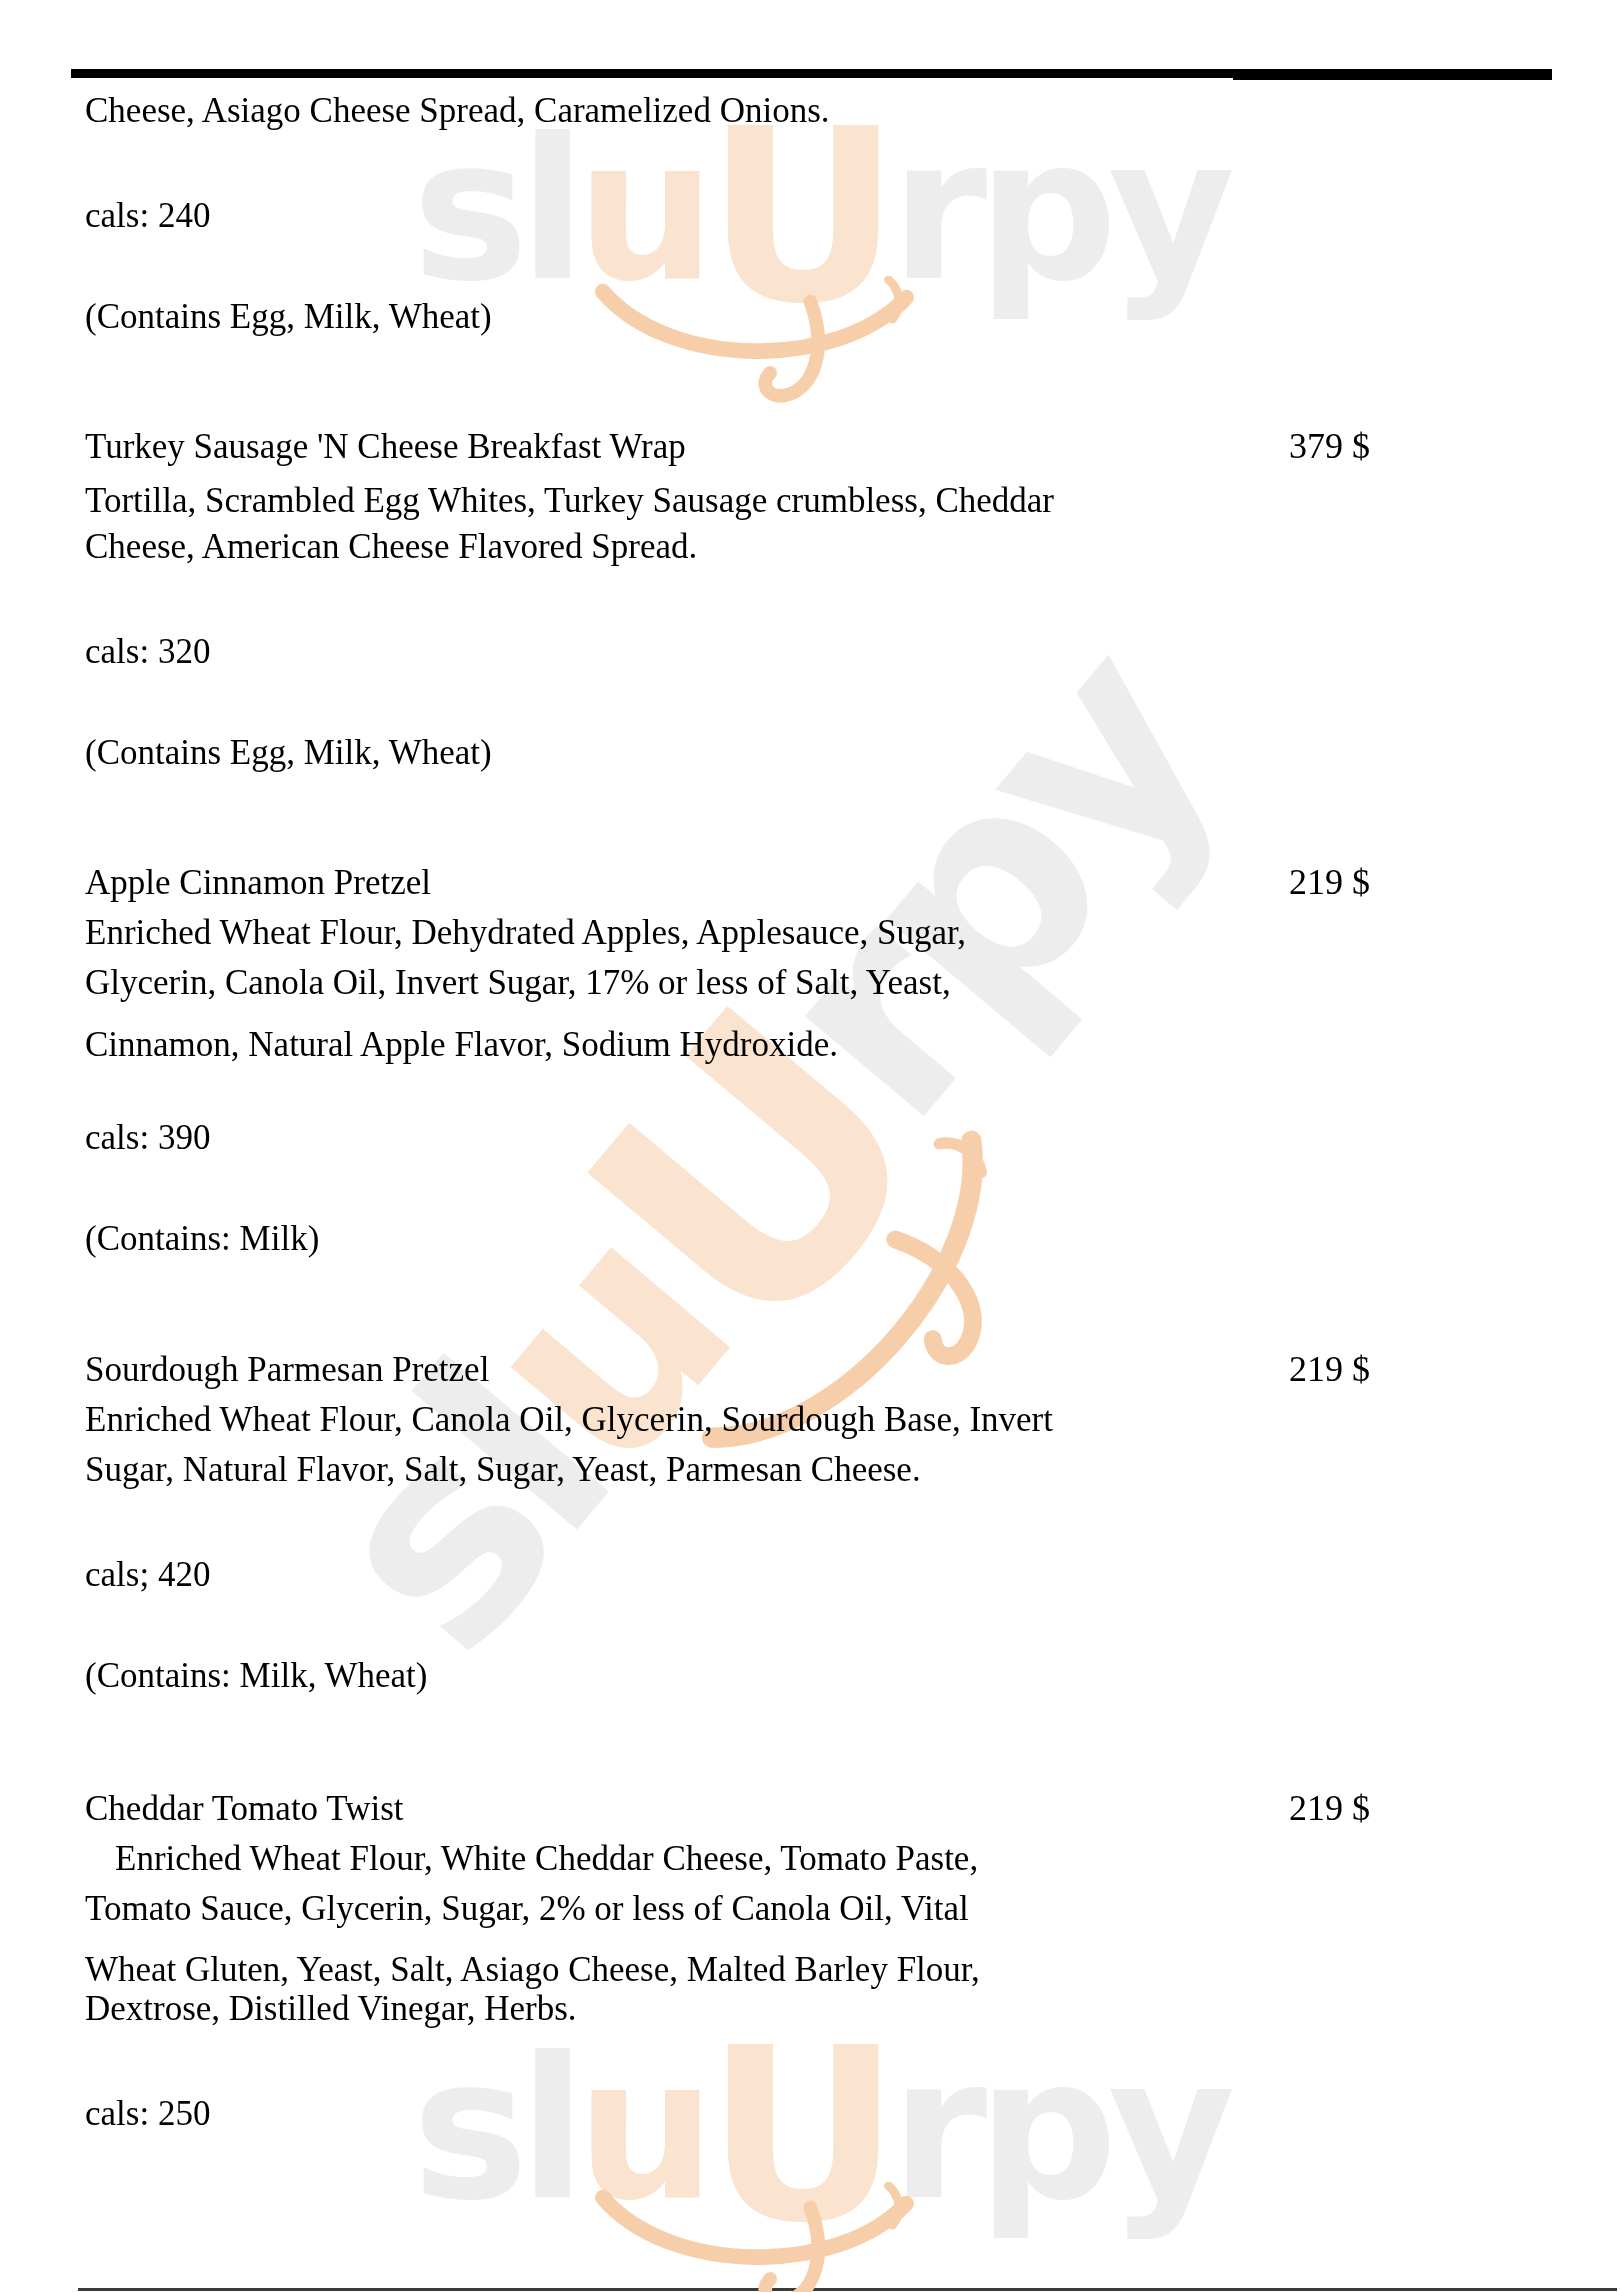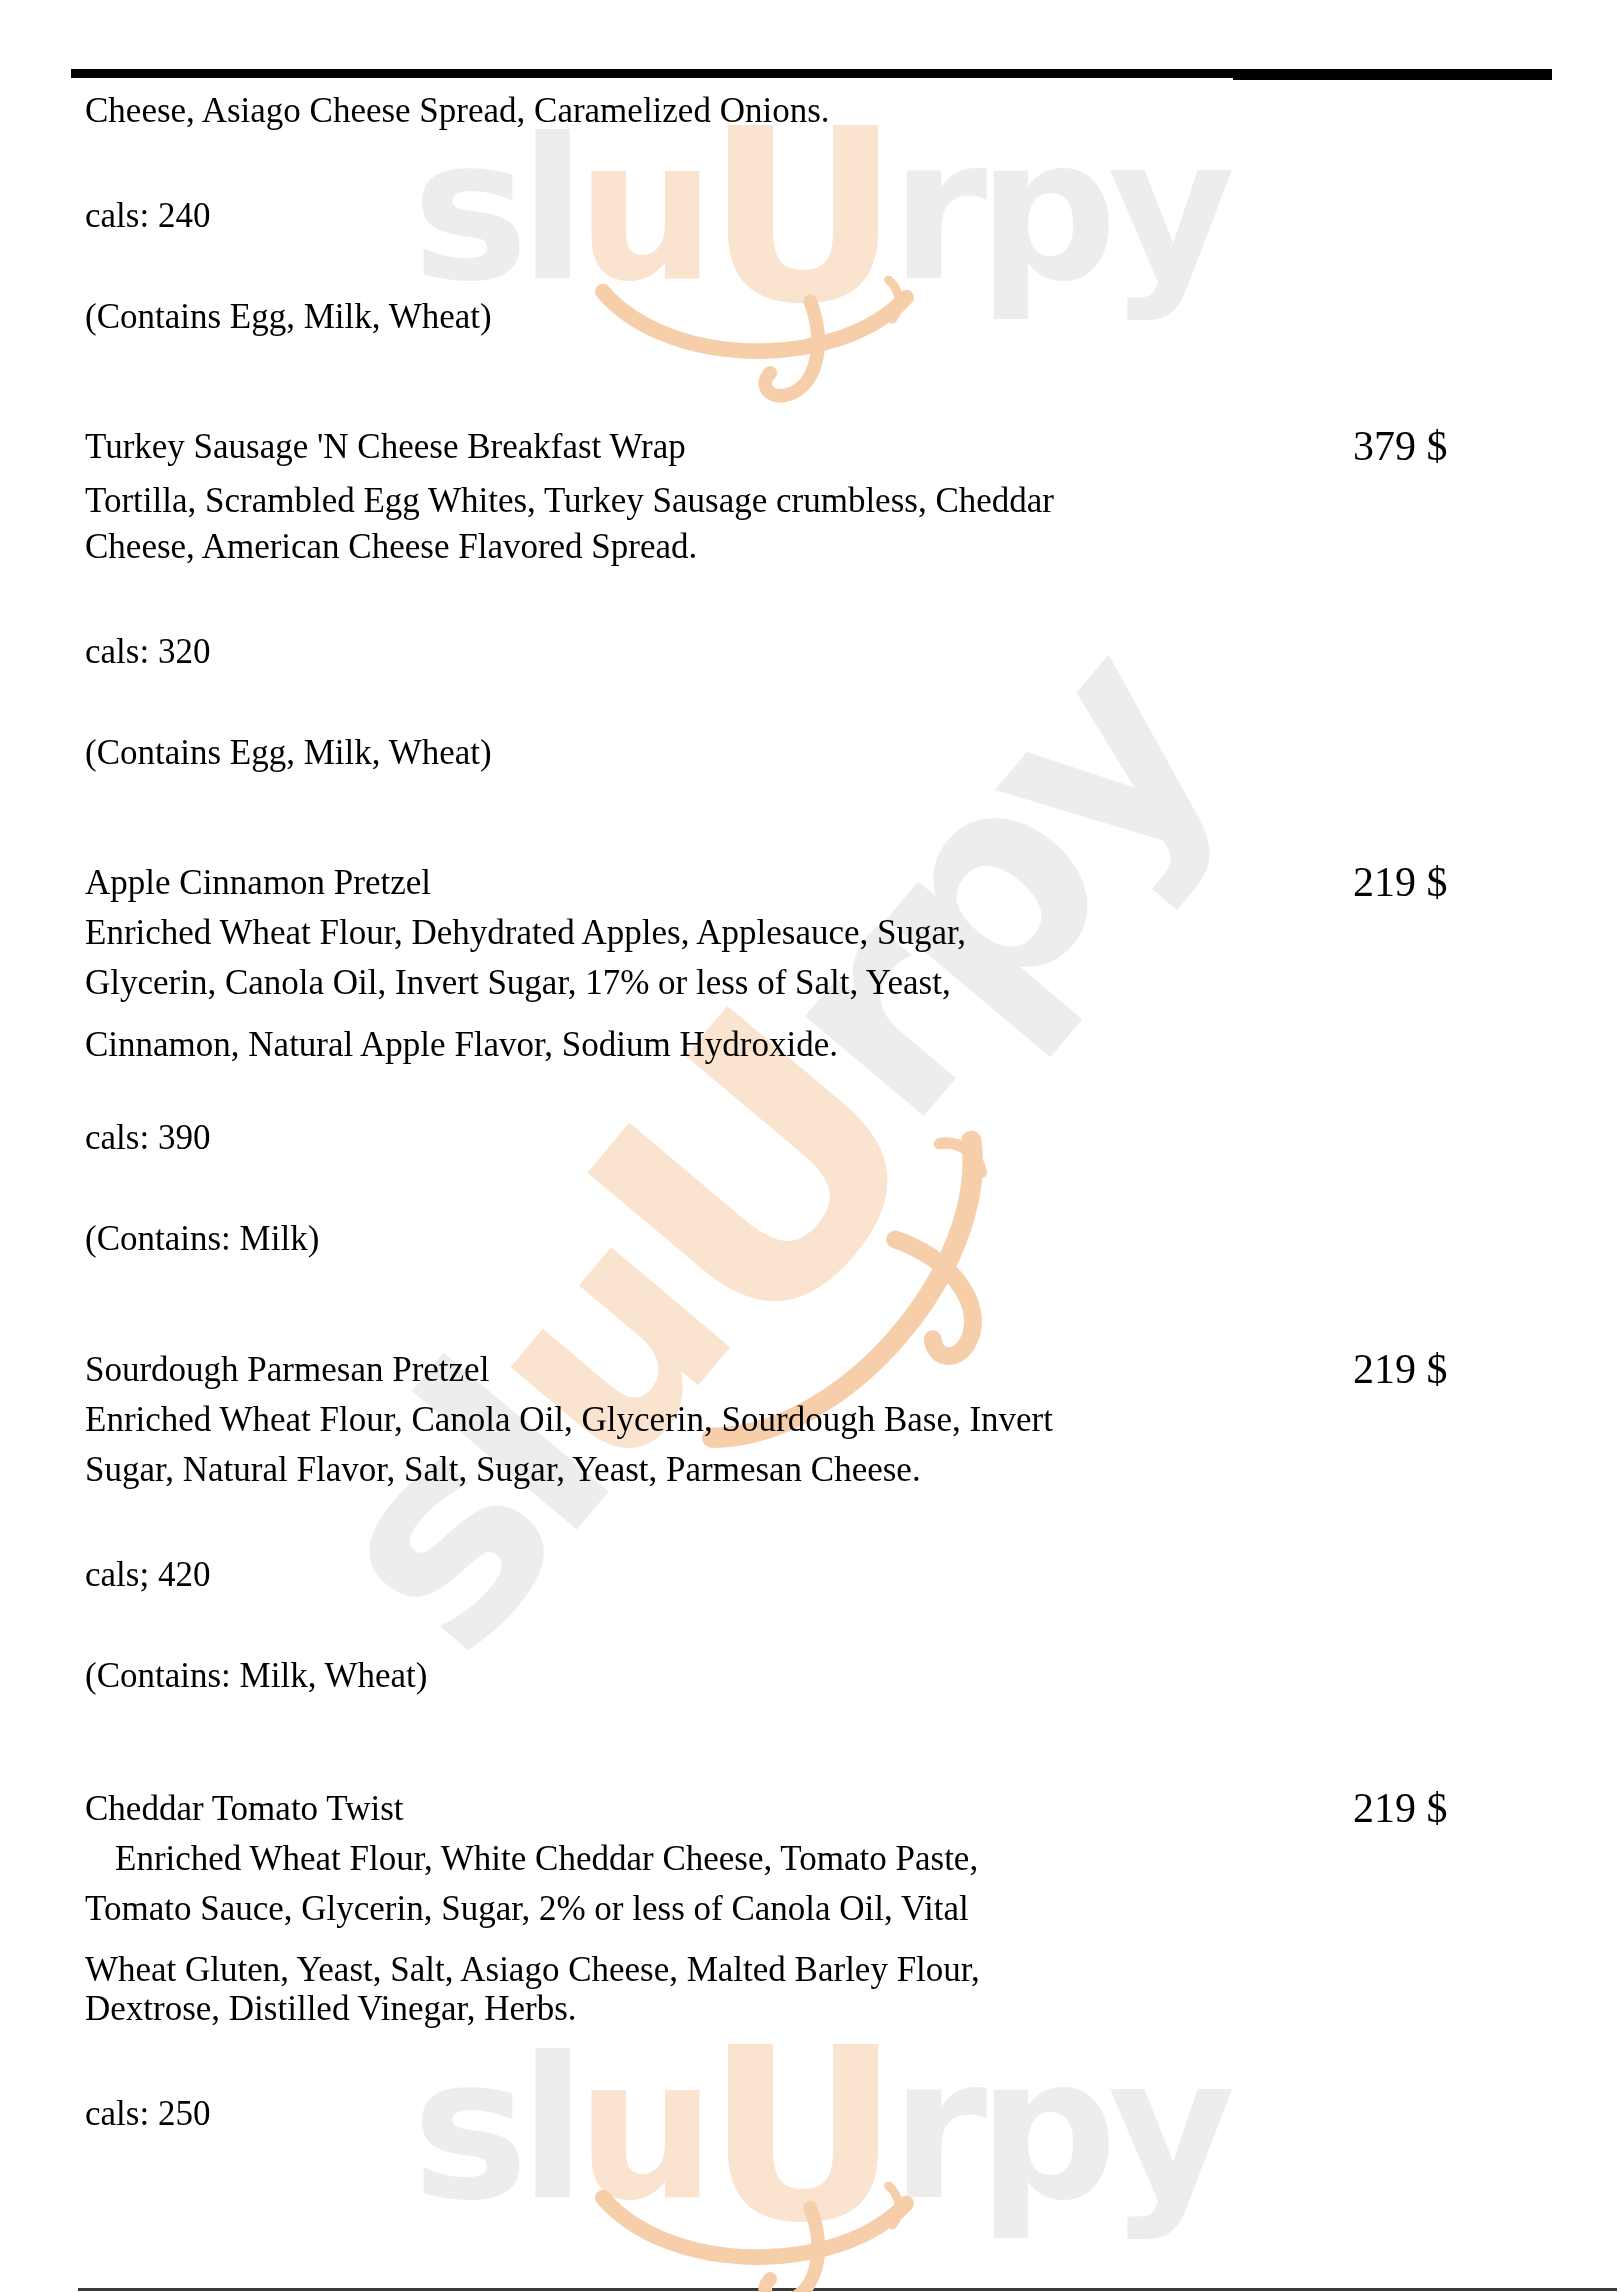--- a/index.html
+++ b/index.html
@@ -42,22 +42,22 @@
   .wm-mid .wm-smile{left:323px;top:286px;}
   
   #items{position:absolute;left:0;top:0;width:100%;height:100%;z-index:2;}
   .item{position:absolute;left:85px;width:1451px;}
   .line{
     position:absolute;left:0;
     font-size:35px;line-height:41px;
     white-space:nowrap;
   }
   .price{
-    position:absolute;left:1268px;top:0;
-    font-size:42px;line-height:41px;white-space:nowrap;
+    position:absolute;left:1204px;top:0;
+    font-size:36px;line-height:41px;white-space:nowrap;
   }
 </style>
 </head>
 <body>
 
 <div id="page">
 
   <div class="wm wm-top"><span style="color:#ededed">s</span><span style="color:#ededed">l</span><span style="color:#fae3cf">u</span><span class="big-u" style="color:#fae3cf">U</span><span style="color:#ededed">r</span><span style="color:#ededed">p</span><span style="color:#ededed">y</span><svg class="wm-smile" width="323" height="137" viewBox="0 0 330 140">
         <path d="M10 16 C 78 96, 252 96, 320 22" stroke="#f6cfaa" stroke-width="16" fill="none" stroke-linecap="round"></path>
         <path d="M222 26 C 240 74, 226 116, 196 122 C 178 125, 170 110, 181 99" stroke="#f6cfaa" stroke-width="14" fill="none" stroke-linecap="round"></path>

